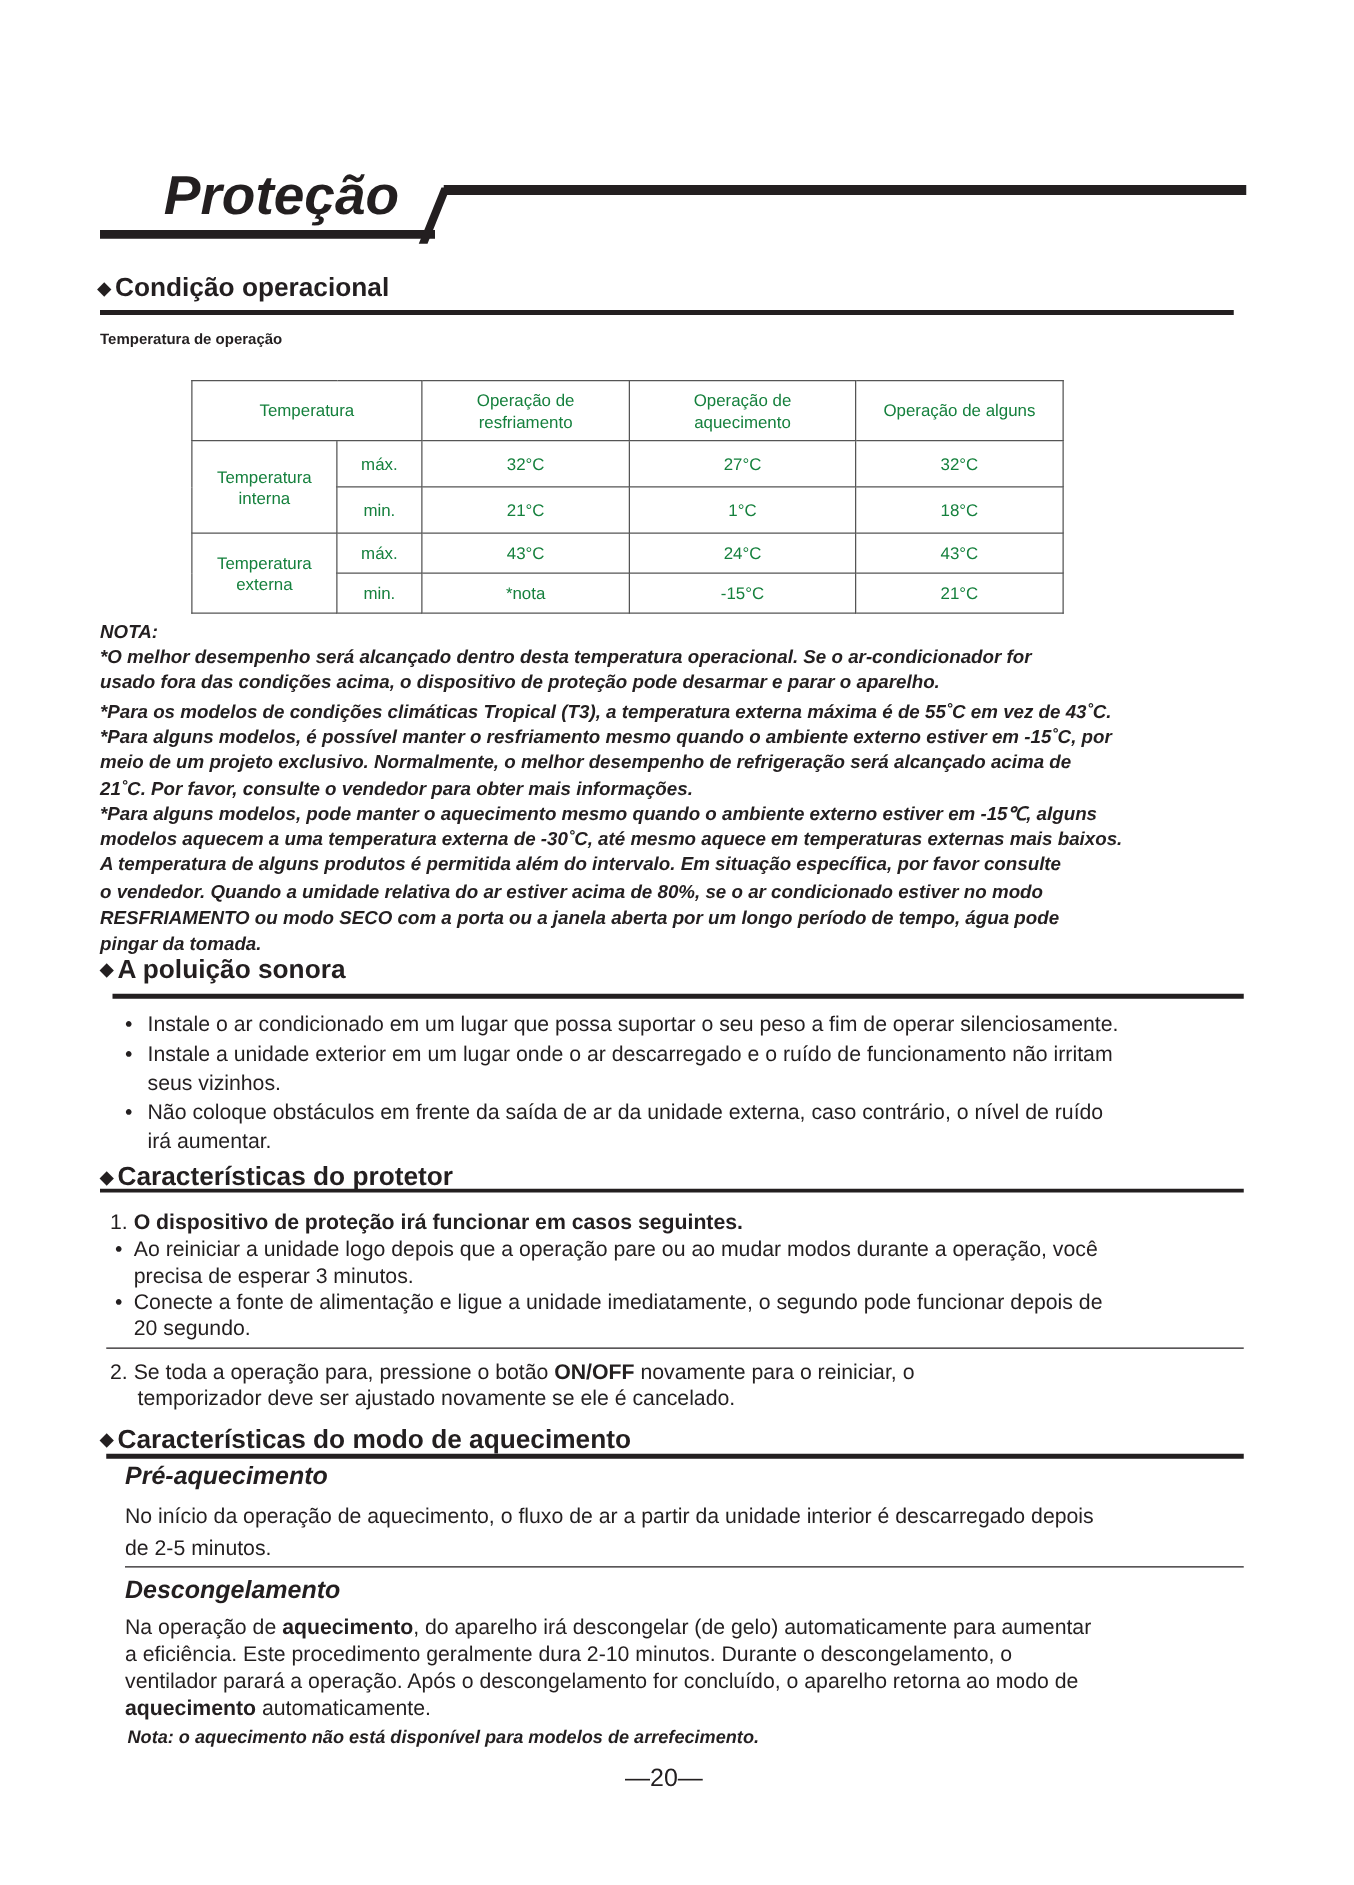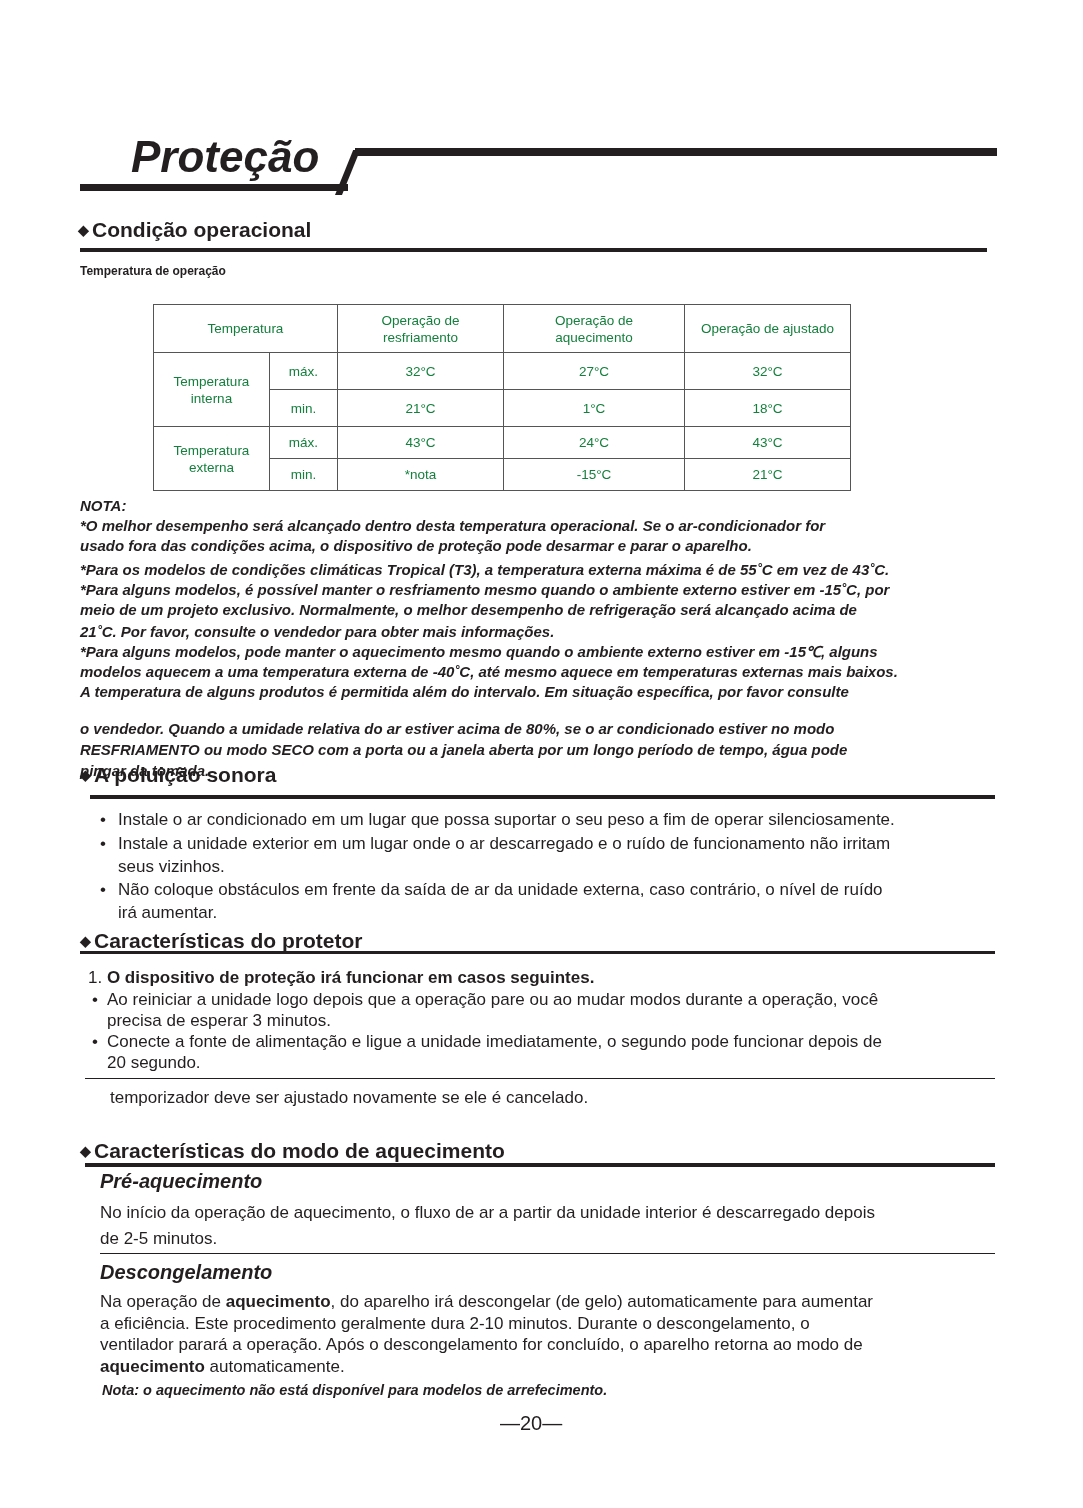--- a/index.html
+++ b/index.html
@@ -44,21 +44,21 @@
 </div>
 <div class="abs rule-thick" style="left:80px; top:248px; width:907px;"></div>
 <div class="abs sub-h" style="left:80px; top:264px;">Temperatura de operação</div>
 
 <table class="ops">
   <tbody>
       <tr style="height:48px;">
     <td colspan="2" style="width:183px;">Temperatura</td>
     <td style="width:165px;"><span>Operação de</span><br><span>resfriamento</span></td>
     <td style="width:180px;"><span>Operação de</span><br><span>aquecimento</span></td>
-    <td style="width:165px;">Operação de ajustado</td>
+    <td style="width:165px;">Operação de alguns</td>
   </tr>
   <tr style="height:37px;">
     <td rowspan="2" style="width:115px;"><span>Temperatura</span><br><span>interna</span></td>
     <td style="width:67px;">máx.</td>
     <td>32°C</td>
     <td>27°C</td>
     <td>32°C</td>
   </tr>
   <tr style="height:37px;">
     <td>min.</td>
@@ -84,23 +84,23 @@
 
 <div class="abs note" style="left:80px; top:496px;">NOTA:</div>
 <div class="abs note" style="left:80px; top:516px; white-space:nowrap;">
   <div>*O melhor desempenho será alcançado dentro desta temperatura operacional. Se o ar-condicionador for</div>
   <div>usado fora das condições acima, o dispositivo de proteção pode desarmar e parar o aparelho.</div>
   <div style="margin-top:4px;">*Para os modelos de condições climáticas Tropical (T3), a temperatura externa máxima é de 55˚C em vez de 43˚C.</div>
   <div>*Para alguns modelos, é possível manter o resfriamento mesmo quando o ambiente externo estiver em -15˚C, por</div>
   <div>meio de um projeto exclusivo. Normalmente, o melhor desempenho de refrigeração será alcançado acima de</div>
   <div style="margin-top:2px;">21˚C.   Por favor, consulte o vendedor para obter mais informações.</div>
   <div>*Para alguns modelos, pode manter o aquecimento mesmo quando o ambiente externo estiver em -15℃, alguns</div>
-  <div>modelos aquecem a uma temperatura externa de -40˚C, até mesmo aquece em temperaturas externas mais baixos.</div>
+  <div>modelos aquecem a uma temperatura externa de -30˚C, até mesmo aquece em temperaturas externas mais baixos.</div>
   <div>A temperatura de alguns produtos é permitida além do intervalo. Em situação específica, por favor consulte</div>
-  <div style="margin-top:17px;">o vendedor. Quando a umidade relativa do ar estiver acima de 80%, se o ar condicionado estiver no modo</div>
+  <div style="margin-top:2px;">o vendedor. Quando a umidade relativa do ar estiver acima de 80%, se o ar condicionado estiver no modo</div>
   <div style="margin-top:1px;">RESFRIAMENTO ou modo SECO com a porta ou a janela aberta por um longo período de tempo, água pode</div>
   <div style="margin-top:1px;">pingar da tomada.</div>
 </div>
 
 <div class="abs sec-h" style="left:80px; top:762px;">
   <span class="diamond">◆</span><span>A poluição sonora</span>
 </div>
 <div class="abs rule-thick" style="left:90px; top:795px; width:905px;"></div>
 <div class="abs body" style="left:100px; top:808px; white-space:nowrap;">
   <div><span style="display:inline-block;width:18px;">•</span><span>Instale o ar condicionado em um lugar que possa suportar o seu peso a fim de operar silenciosamente.</span></div>
@@ -116,20 +116,21 @@
 <div class="abs rule-thick" style="left:80px; top:951px; width:915px; height:3px;"></div>
 <div class="abs body" style="left:88px; top:966px; white-space:nowrap;">
   <div><span>1.</span> <span class="bold">O dispositivo de proteção irá funcionar em casos seguintes.</span></div>
   <div style="padding-left:4px; line-height:21px;"><span style="display:inline-block;width:15px;">•</span><span>Ao reiniciar a unidade logo depois que a operação pare ou ao mudar modos durante a operação, você</span></div>
   <div style="padding-left:19px; line-height:21px;">precisa de esperar 3 minutos.</div>
   <div style="padding-left:4px; line-height:21px;"><span style="display:inline-block;width:15px;">•</span><span>Conecte a fonte de alimentação e ligue a unidade imediatamente, o segundo pode funcionar depois de</span></div>
   <div style="padding-left:19px; line-height:21px;">20 segundo.</div>
 </div>
 <div class="abs rule-thin" style="left:85px; top:1078px; width:910px;"></div>
 <div class="abs body" style="left:88px; top:1087px; white-space:nowrap; line-height:21px;">
+  <div><span>2.</span> <span>Se toda a operação para, pressione o botão </span><span class="bold">ON/OFF</span><span> novamente para o reiniciar, o</span></div>
   <div style="padding-left:22px;">temporizador deve ser ajustado novamente se ele é cancelado.</div>
 </div>
 
 <div class="abs sec-h" style="left:80px; top:1138px;">
   <span class="diamond">◆</span><span>Características do modo de aquecimento</span>
 </div>
 <div class="abs rule-thick" style="left:85px; top:1163px; width:910px;"></div>
 <div class="abs ital-h" style="left:100px; top:1170px;">Pré-aquecimento</div>
 <div class="abs body" style="left:100px; top:1200px; white-space:nowrap; line-height:26px;">
   <div>No início da operação de aquecimento, o fluxo de ar a partir da unidade interior é descarregado depois</div>

